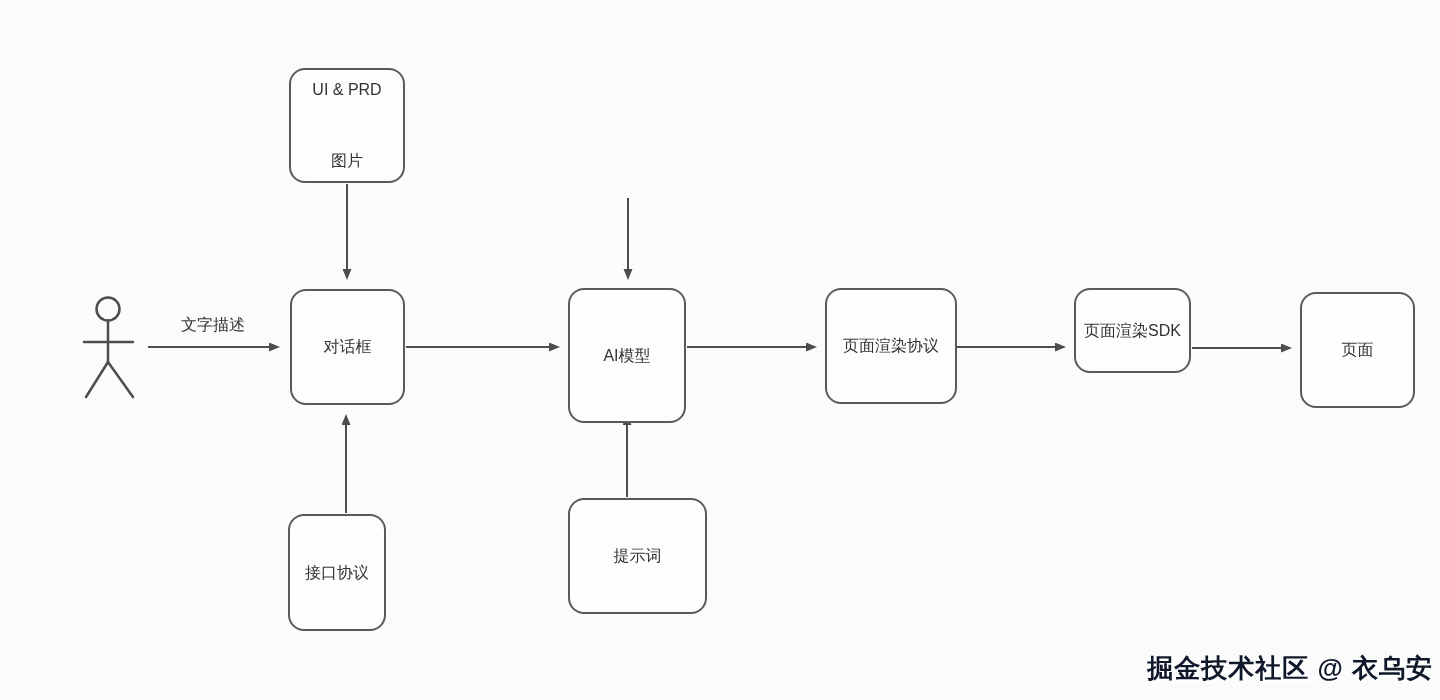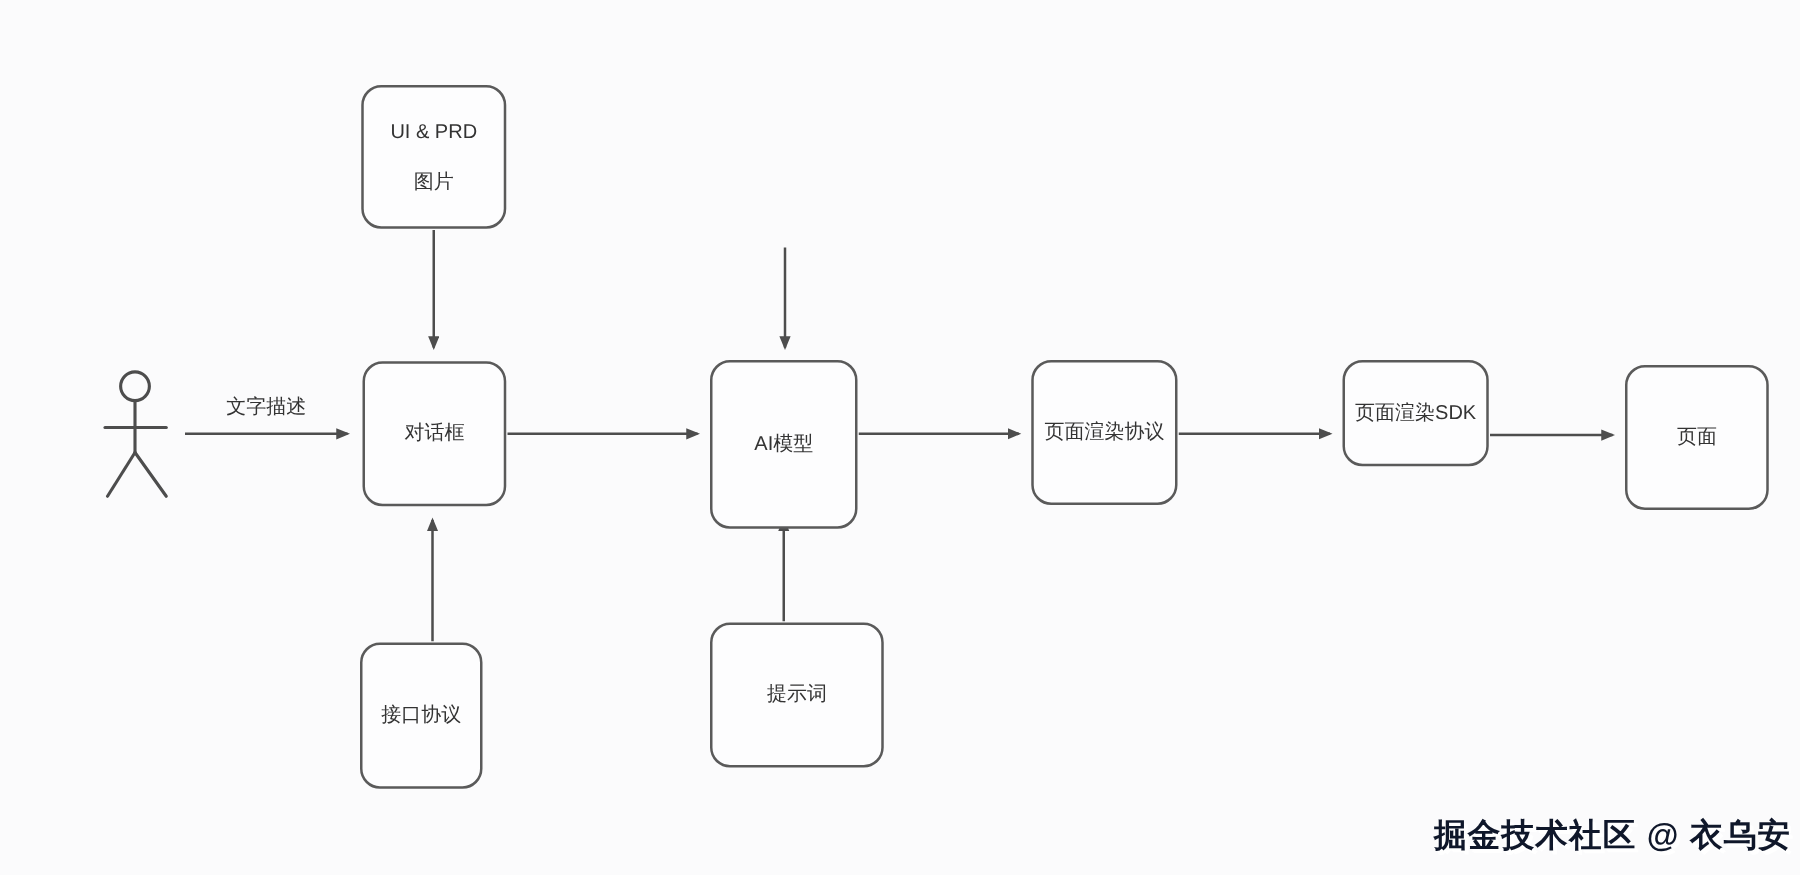--- a/index.html
+++ b/index.html
@@ -49,25 +49,25 @@
     right: 7px;
     bottom: 14px;
     font-size: 26px;
     font-weight: bold;
     color: #0f172a;
     text-shadow: 2px 2px 0 #ffffff, 3px 3px 0 #ffffff;
     letter-spacing: 1px;
     white-space: nowrap;
   }
   
-  .n-ui-prd          { left: 289px;  top: 68px;  width: 116px; height: 115px; }
+  .n-ui-prd          { left: 289px;  top: 68px;  width: 116px; height: 115px; justify-content: space-between; }
   .n-knowledge       { left: 570px;  top: 81px;  width: 117px; height: 116px; }
   .n-dialog          { left: 290px;  top: 289px; width: 115px; height: 116px; }
   .n-ai-model        { left: 568px;  top: 288px; width: 118px; height: 135px; }
-  .n-render-protocol { left: 825px;  top: 288px; width: 117px; height: 116px; }
+  .n-render-protocol { left: 825px;  top: 288px; width: 132px; height: 116px; }
   .n-render-sdk      { left: 1074px; top: 288px; width: 117px; height: 85px; }
   .n-page            { left: 1300px; top: 292px; width: 115px; height: 116px; justify-content: center; }
   .n-api-protocol    { left: 288px;  top: 514px; width: 98px; height: 117px; }
   .n-prompt          { left: 568px;  top: 498px; width: 139px; height: 116px; justify-content: center; }
 </style>
 </head>
 <body>
 
 <div class="canvas">
 

